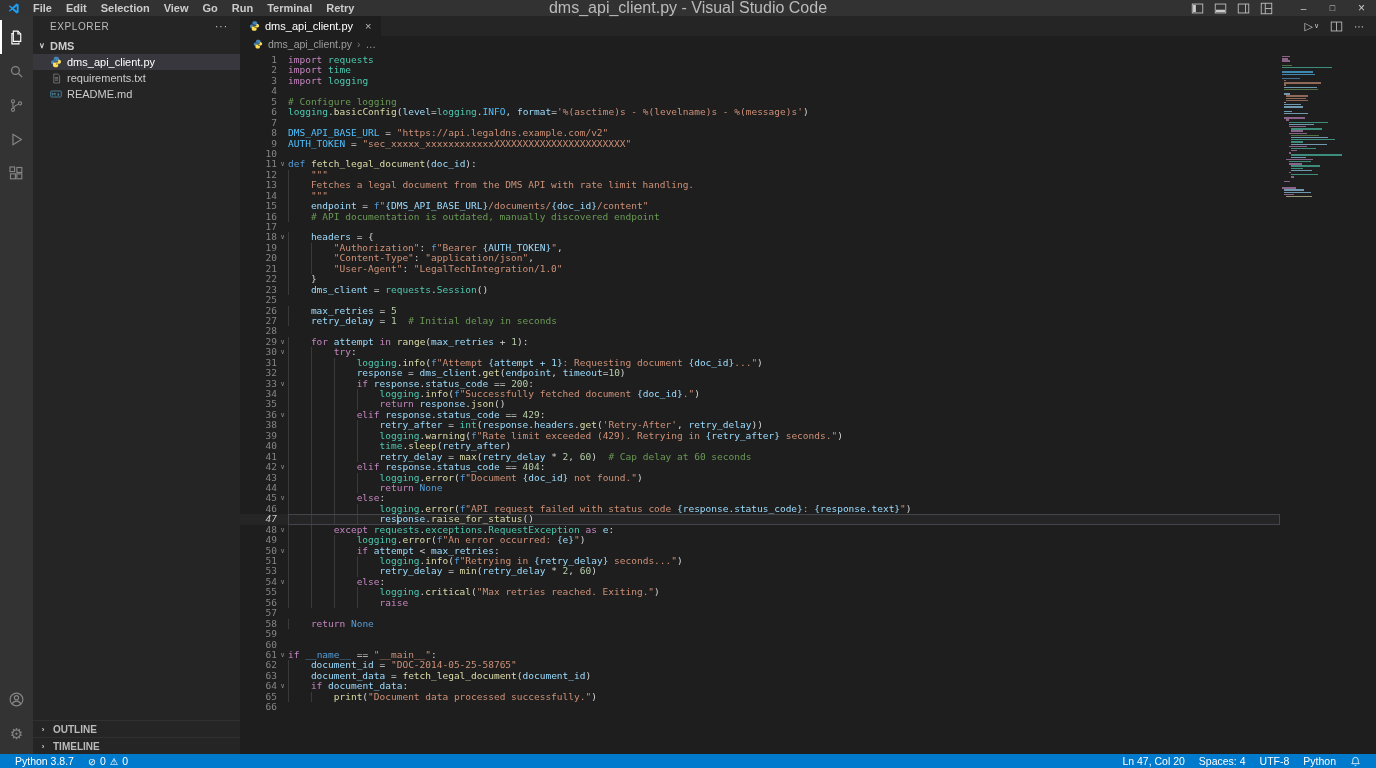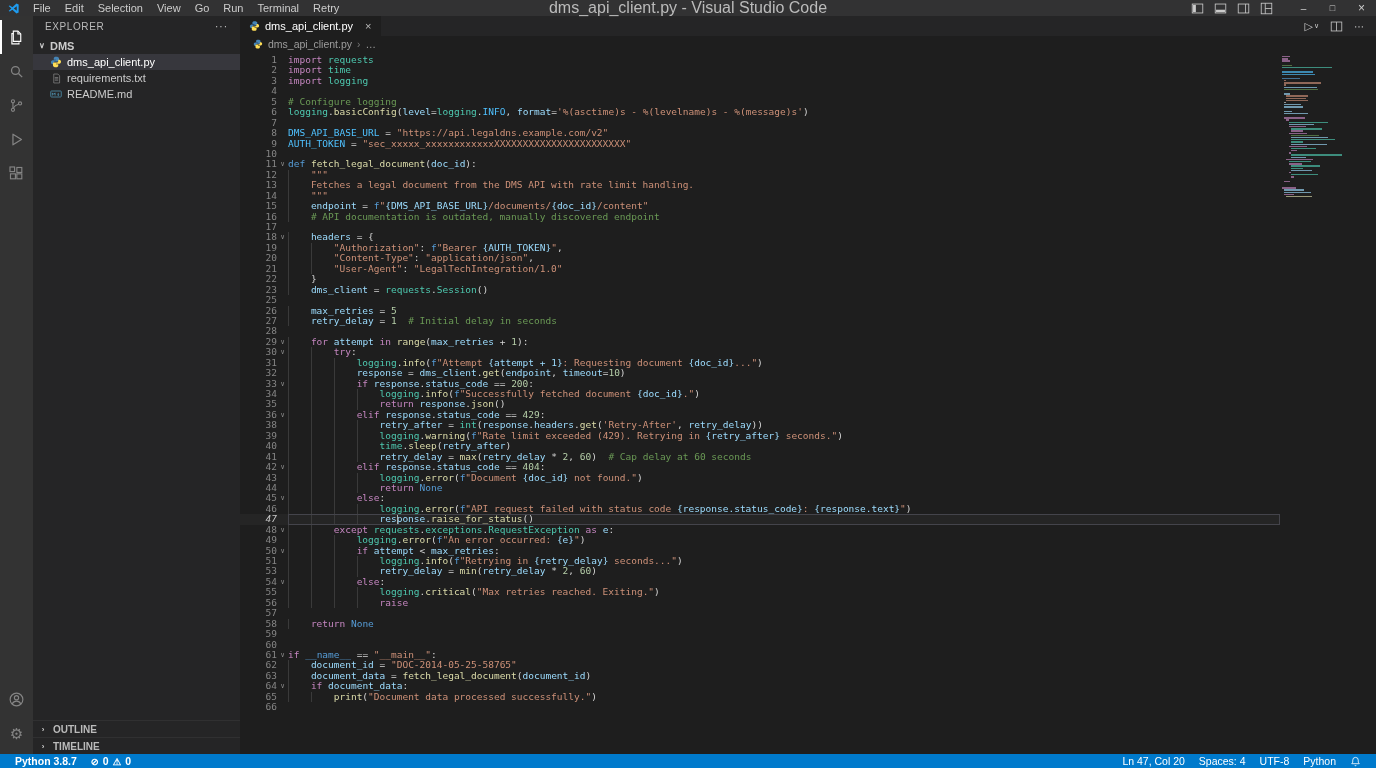--- a/index.html
+++ b/index.html
@@ -2,41 +2,41 @@
 <html><head>
 <meta charset="utf-8">
 <style>
   * { margin:0; padding:0; box-sizing:border-box; }
   html,body { width:1376px; height:768px; overflow:hidden; }
   body { background:#1e1e1e; font-family:"Liberation Sans", sans-serif; color:#cccccc; position:relative; }
 
   
   .titlebar { position:absolute; top:0; left:0; right:0; height:16px; background:#323233; display:flex; align-items:center; z-index:30; }
   .vs-logo { width:14px; height:12px; margin:0 5px 0 7px; display:flex; align-items:center; }
-  .menus { display:flex; }
+  .menus { display:flex;font-weight:bold; }
   .menu-item { padding:0 7px; font-size:11px; line-height:16px; color:#cccccc; cursor:default; }
   .title-center { position:absolute; left:50%; transform:translateX(-50%); font-size:16px; color:#bbbbbb; white-space:nowrap; }
   .tb-right { margin-left:auto; display:flex; align-items:center; height:100%; }
   .layout-icons { display:flex; align-items:center; gap:10px; margin-right:16px; color:#cccccc; }
   .layout-icons span { display:flex; }
   .win-btn { width:29px; height:16px; display:flex; align-items:center; justify-content:center; font-size:10px; color:#cccccc; }
 
   
   .main { position:absolute; top:16px; bottom:14px; left:0; right:0; display:flex; }
 
   
   .activitybar { width:33px; background:#333333; display:flex; flex-direction:column; align-items:stretch; padding-top:4px; flex:none; }
   .ab-icon { height:34px; display:flex; align-items:center; justify-content:center; color:#858585; border-left:2px solid transparent; border-right:2px solid transparent; }
   .ab-icon.active { color:#ffffff; border-left:2px solid #ffffff; }
   .ab-bottom { margin-top:auto; padding-bottom:4px; }
   .gear-glyph { font-size:15px; line-height:15px; }
 
   
   .sidebar { width:207px; background:#252526; display:flex; flex-direction:column; font-size:11px; flex:none; }
-  .sb-header { height:21px; display:flex; align-items:center; padding-left:12px; font-size:10px; letter-spacing:.6px; color:#bbbbbb; }
+  .sb-header { height:21px; display:flex; align-items:center; padding-left:17px; font-size:10px; letter-spacing:.6px; color:#bbbbbb; }
   .sb-actions { margin-left:auto; padding-right:12px; color:#cccccc; font-size:10px; letter-spacing:1px; }
   .folder-row { height:17px; display:flex; align-items:center; font-weight:bold; color:#cccccc; padding-left:3px; gap:2px; }
   .twisty { width:12px; text-align:center; font-size:8px; color:#cccccc; }
   .file-row { height:16px; display:flex; align-items:center; padding-left:17px; gap:5px; color:#cccccc; }
   .file-row.selected { background:#37373d; color:#ffffff; }
   .file-icon { width:12px; height:12px; display:flex; align-items:center; justify-content:center; flex:none; }
   .file-name { white-space:nowrap; overflow:hidden; }
   .sb-bottom { margin-top:auto; }
   .sb-section { height:17px; display:flex; align-items:center; gap:4px; border-top:1px solid #303031; padding-left:4px; font-size:10px; font-weight:bold; color:#bbbbbb; }
 
@@ -71,21 +71,21 @@
   .tk-c{color:#6A9955}.tk-v{color:#9CDCFE}.tk-n{color:#B5CEA8}.tk-t{color:#4EC9B0}
   .tk-u{color:#4FC1FF}.tk-p{color:#D4D4D4}.tk-e{color:#9CDCFE}
 
   
   .minimap { position:absolute; top:4px; right:14px; width:80px; }
   .mm-line { height:1.35px; margin-bottom:0.85px; opacity:.65; }
   .overview-ruler { position:absolute; top:0; right:0; bottom:0; width:14px; background:#1e1e1e; }
 
   
   .statusbar { position:absolute; bottom:0; left:0; right:0; height:14px; background:#007acc; color:#ffffff; display:flex; align-items:center; font-size:10.5px; z-index:30; }
-  .sb-left { display:flex; align-items:center; height:100%; padding-left:8px;font-weight:bold; }
+  .sb-left { display:flex; align-items:center; height:100%; padding-left:8px; }
   .sb-right { margin-left:auto; display:flex; align-items:center; height:100%; padding-right:8px; }
   .status-item { padding:0 7px; display:flex; align-items:center; gap:4px; white-space:nowrap; height:100%; }
   .status-glyph { font-size:9.5px; }
   svg { display:block; }
 </style>
 </head>
 <body>
 
 <div class="titlebar">
   <span class="vs-logo">

